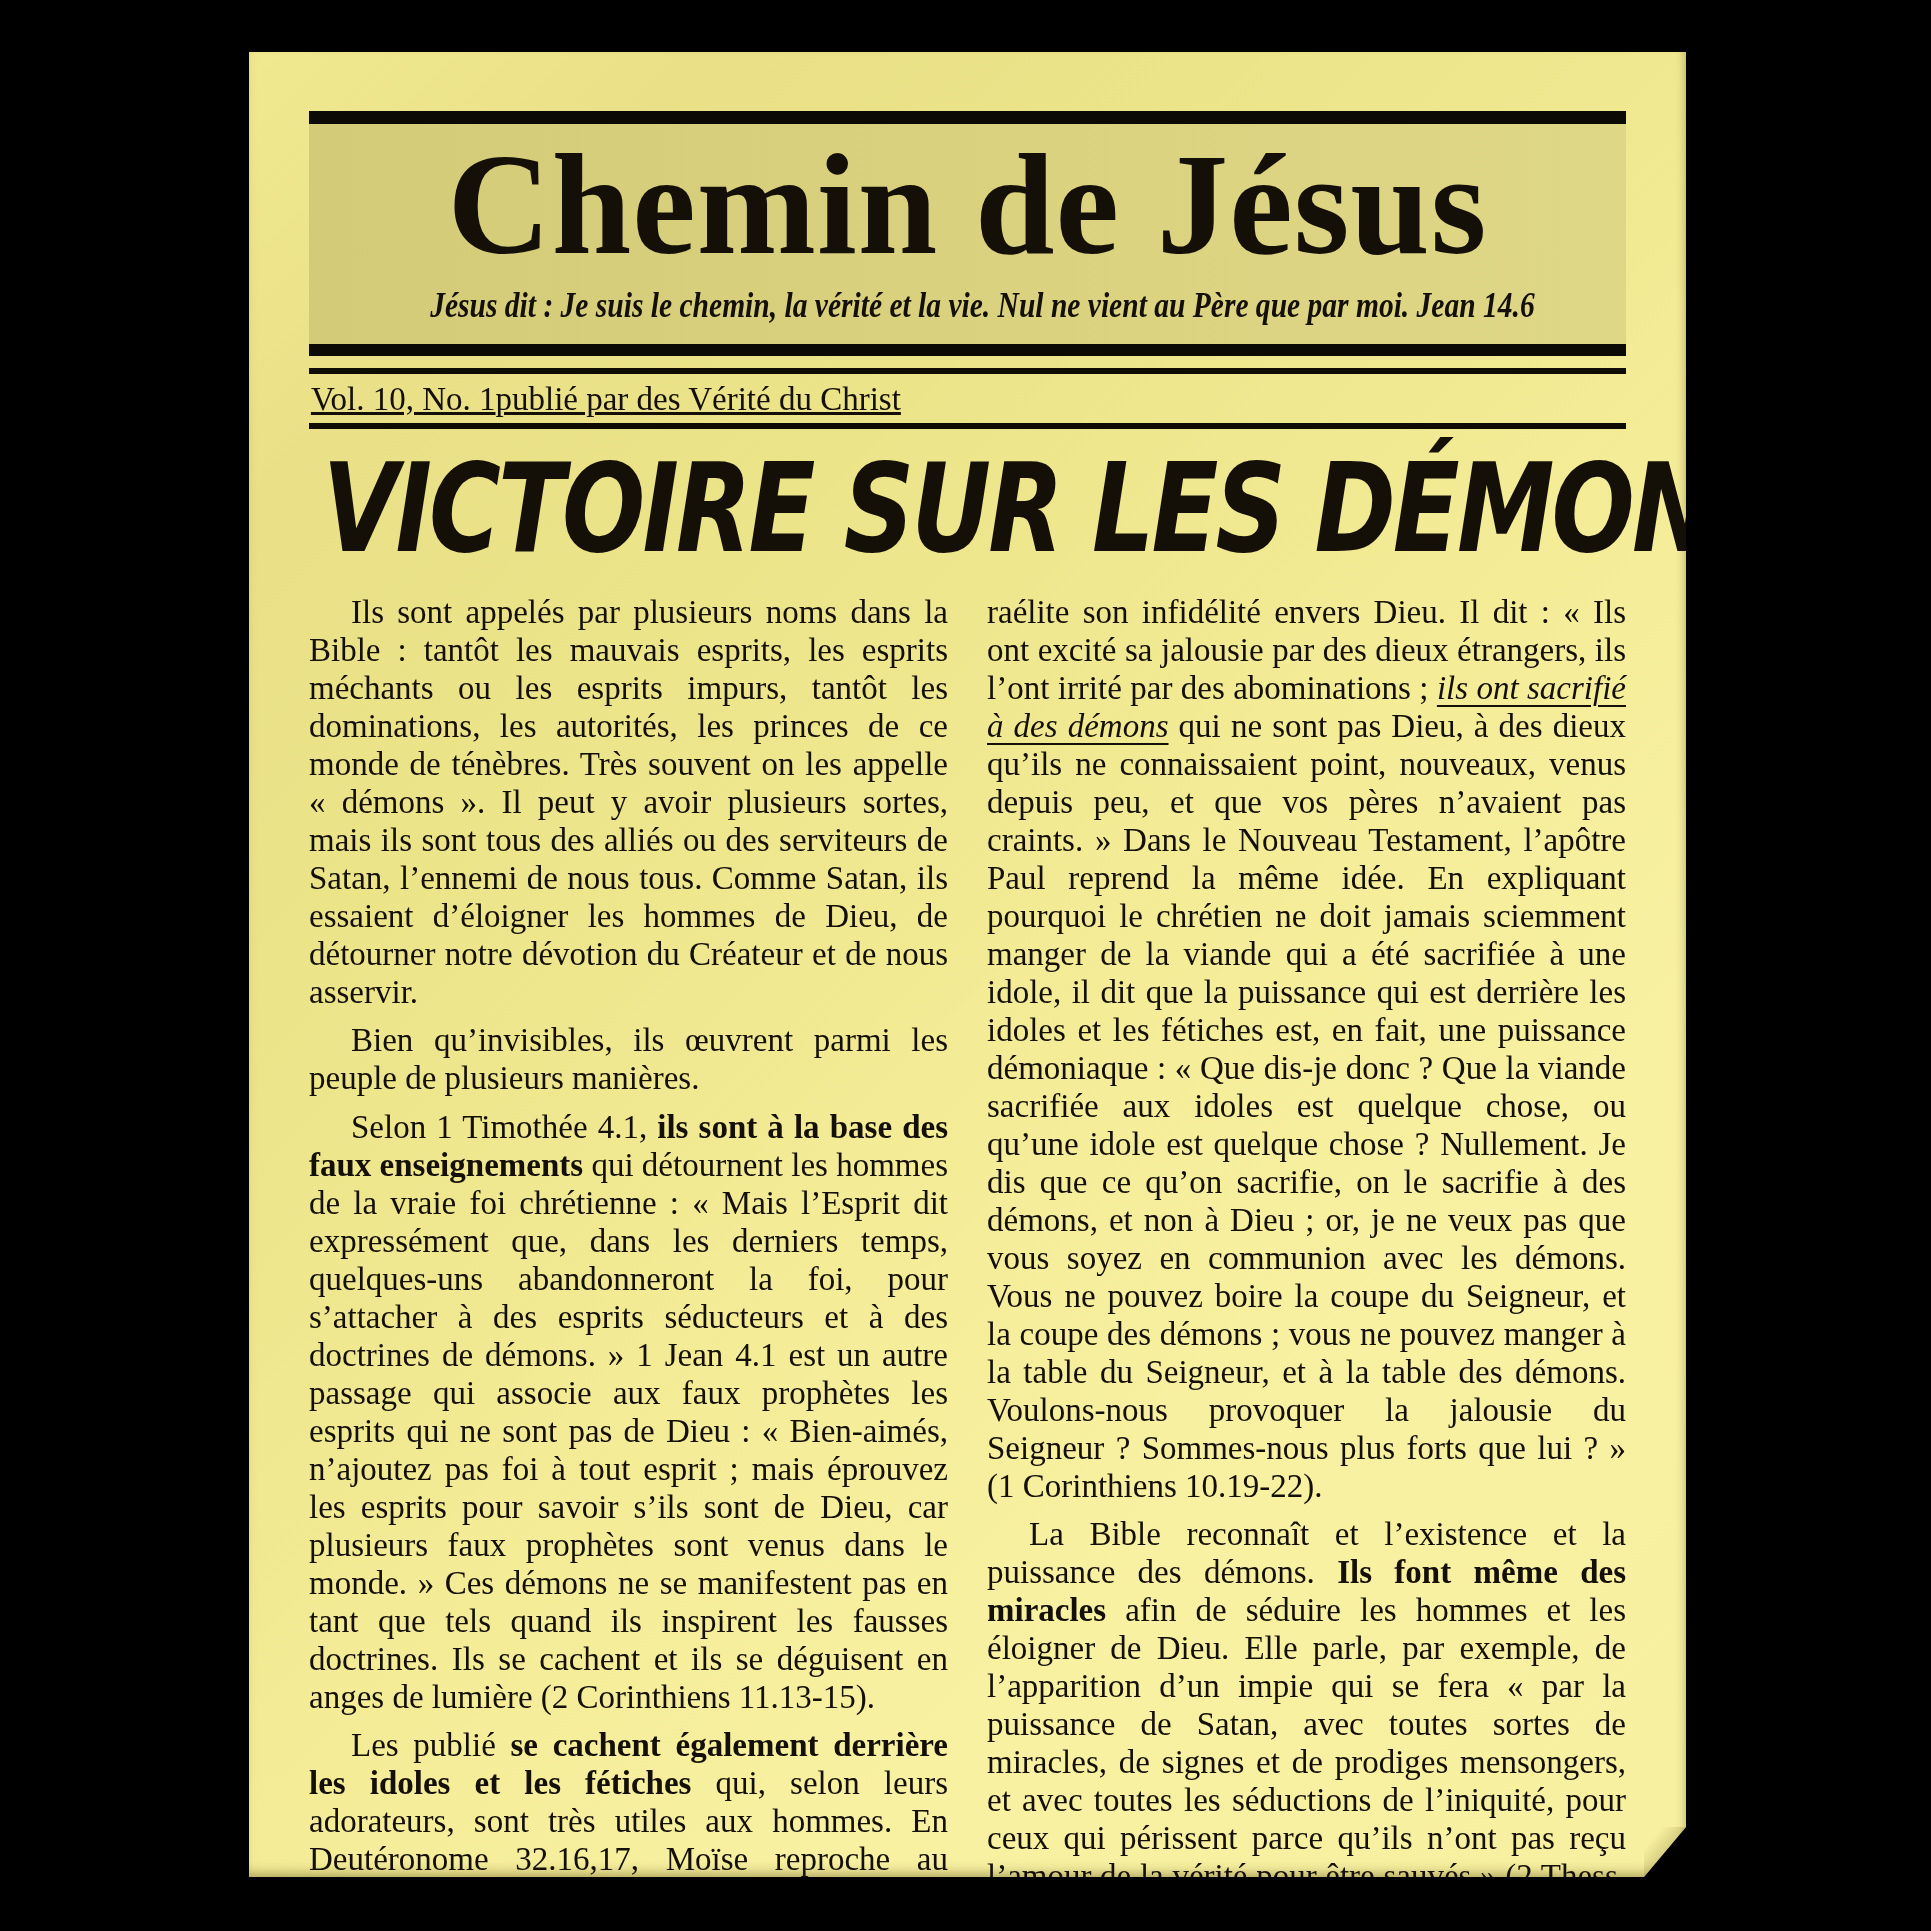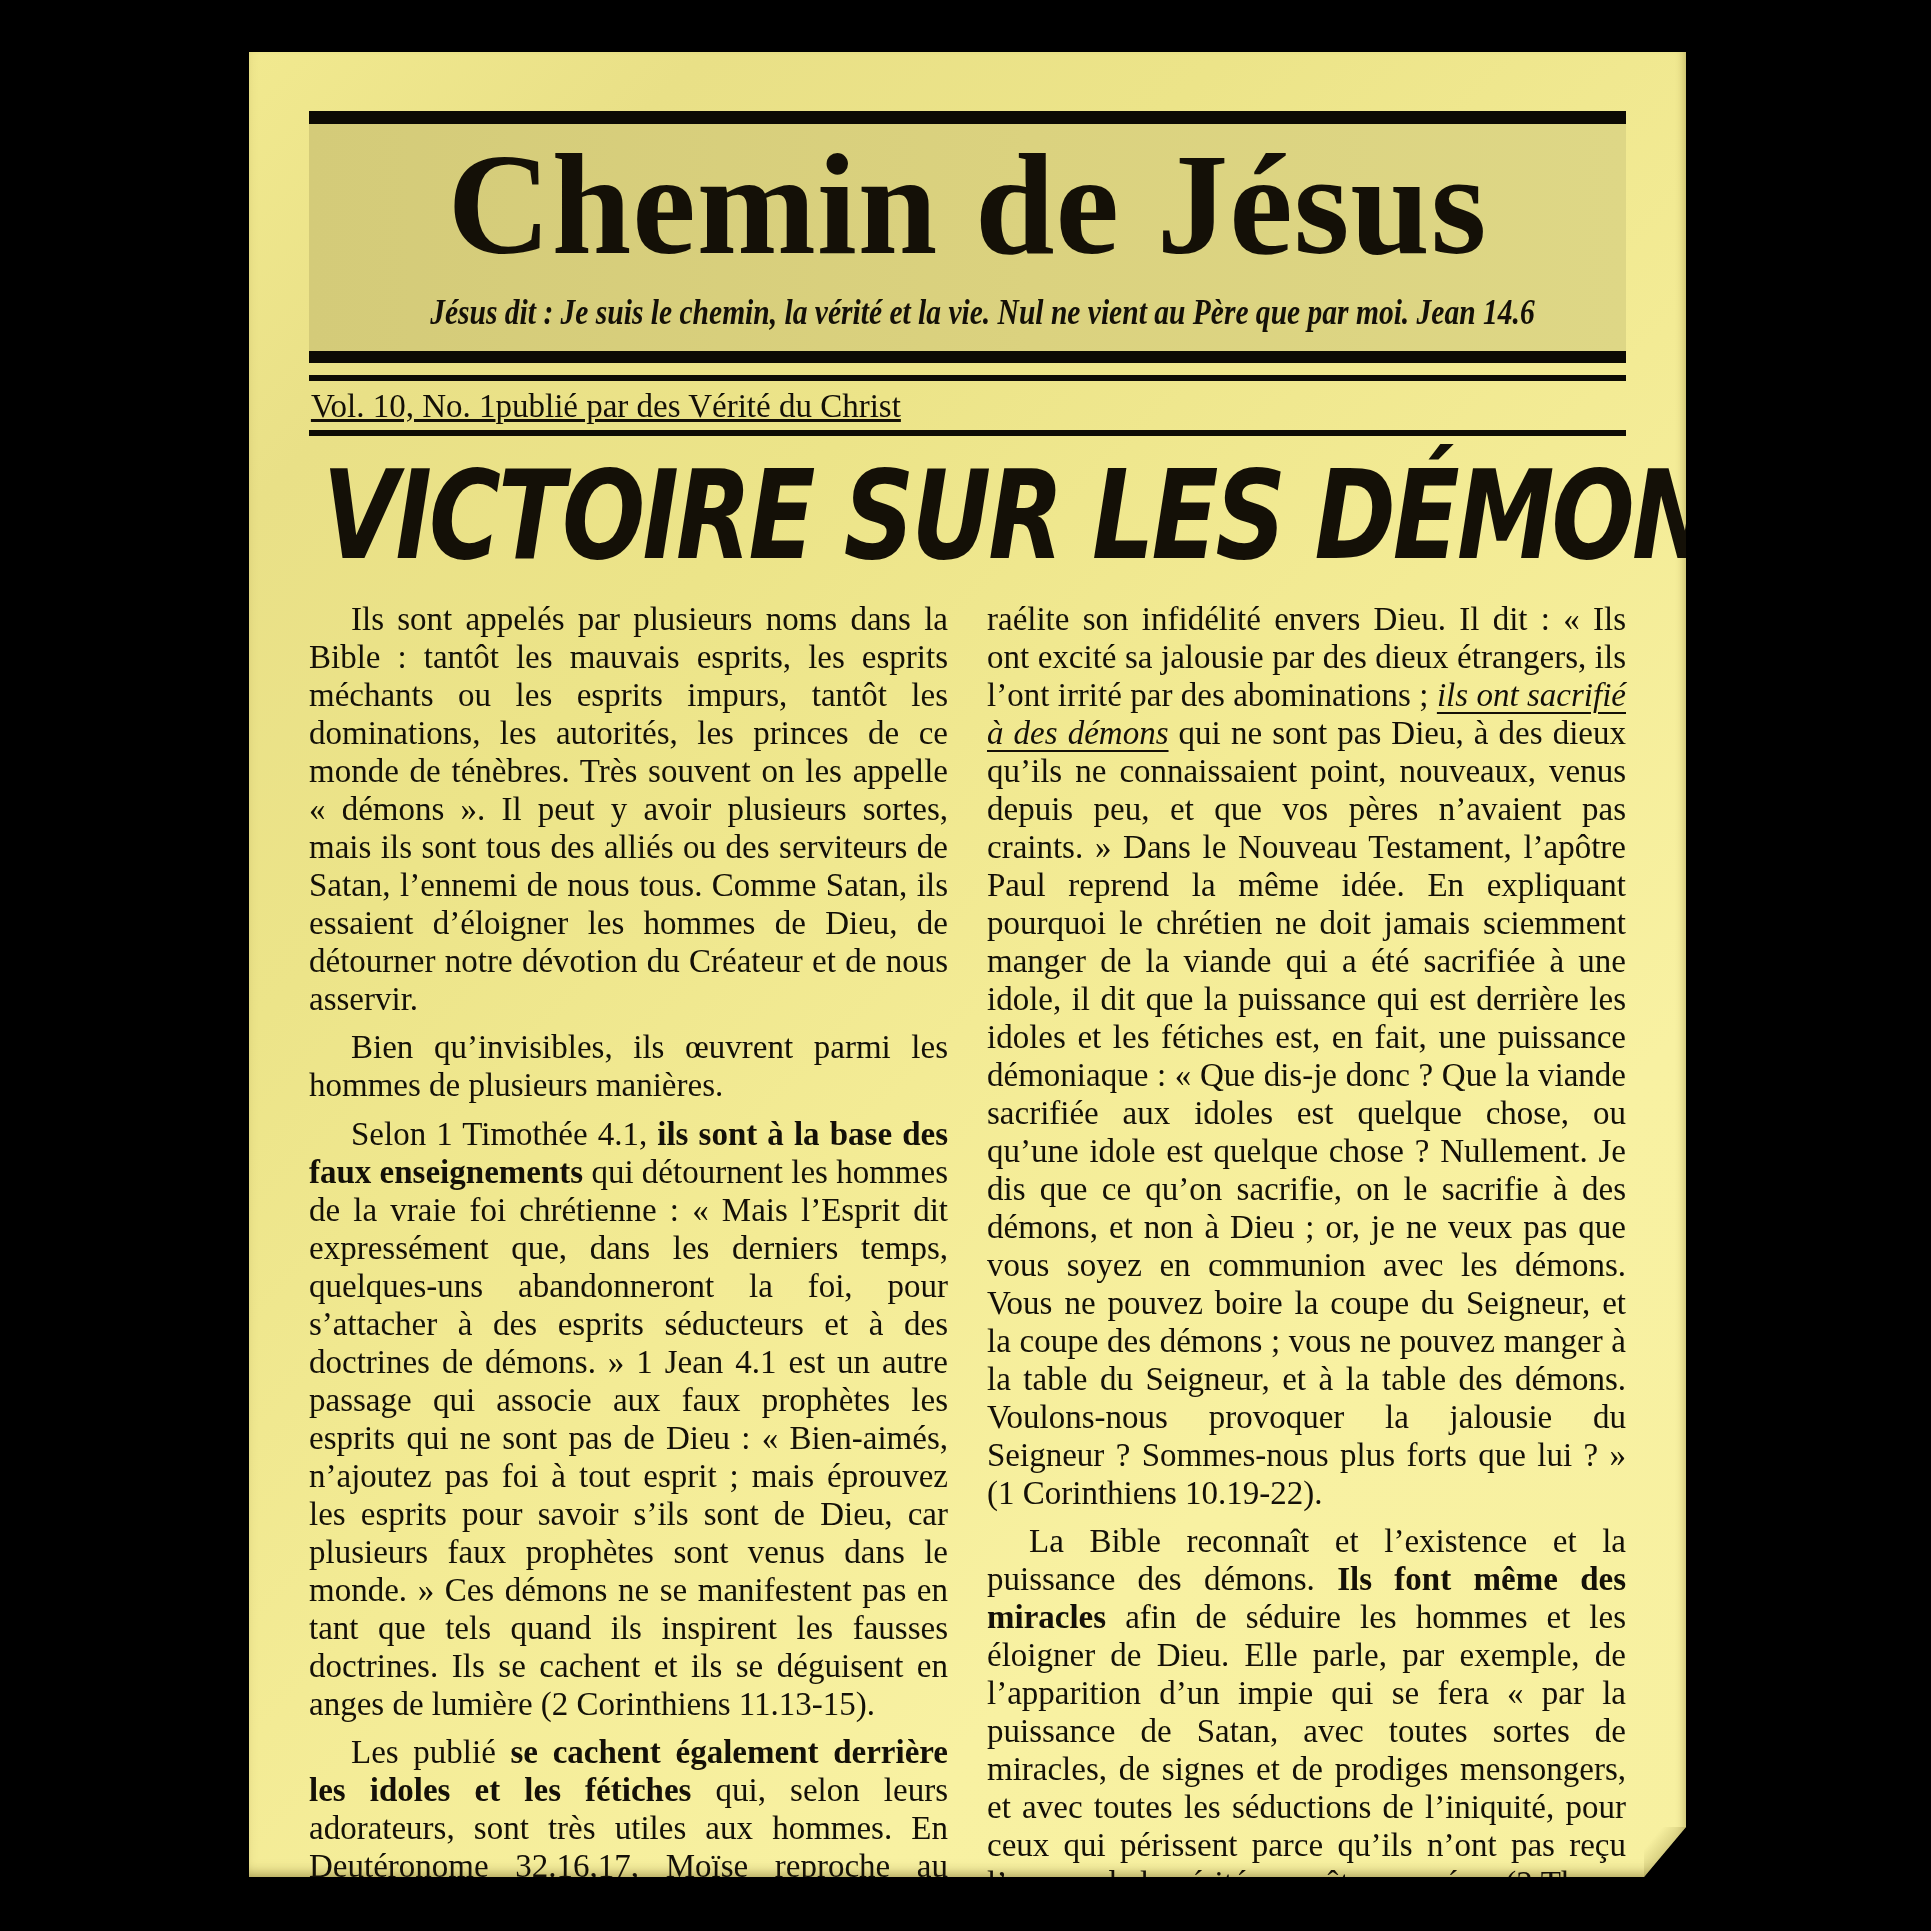--- a/index.html
+++ b/index.html
@@ -35,21 +35,21 @@
   }
   .masthead-title{
     font-size:143px;
     line-height:145px;
     font-weight:bold;
     letter-spacing:1px;
     margin:0;
     white-space:nowrap;
   }
   .masthead-subtitle{
-    margin-top:11px;
+    margin-top:4px;
     font-size:36px;
     line-height:46px;
     font-weight:bold;
     font-style:italic;
     white-space:nowrap;
   }
   .masthead-subtitle > span{display:inline-block;transform:scaleX(0.82);transform-origin:center;}
   .rule{height:5.8px;background:#0e0c05;}
   .rule.r1{margin-top:11.6px;}
   .rule.r2{margin-top:1px;}
@@ -112,21 +112,21 @@
       <span>publié par des Vérité du Christ</span>
     </div>
 
     <div class="rule r2"></div>
 
     <div class="headline">VICTOIRE SUR LES DÉMONS</div>
 
     <div class="columns">
       <div class="col">
           <p><span>Ils sont appelés par plusieurs noms dans la Bible&nbsp;: tantôt les mauvais esprits, les esprits méchants ou les esprits impurs, tantôt les dominations, les autorités, les princes de ce monde de ténèbres. Très souvent on les appelle «&nbsp;démons&nbsp;». Il peut y avoir plusieurs sortes, mais ils sont tous des alliés ou des serviteurs de Satan, l’ennemi de nous tous. Comme Satan, ils essaient d’éloigner les hommes de Dieu, de détourner notre dévotion du Créateur et de nous asservir.</span></p>
-          <p><span>Bien qu’invisibles, ils œuvrent parmi les hommes de plusieurs manières.</span></p>
+          <p><span>Bien qu’invisibles, ils œuvrent parmi les peuple de plusieurs manières.</span></p>
           <p><span>Selon 1 Timothée 4.1, </span><span class="b">ils sont à la base des faux enseignements</span><span> qui détournent les hommes de la vraie foi chrétienne&nbsp;: «&nbsp;</span><span class="i">Mais l’Esprit dit expressément que, dans les derniers temps, quelques-uns abandonneront la foi, pour s’attacher à des esprits séducteurs et à des doctrines de démons.</span><span>&nbsp;» 1 Jean 4.1 est un autre passage qui associe aux faux prophètes les esprits qui ne sont pas de Dieu&nbsp;: «&nbsp;</span><span class="i">Bien-aimés, n’ajoutez pas foi à tout esprit&nbsp;; mais éprouvez les esprits pour savoir s’ils sont de Dieu, car plusieurs faux prophètes sont venus dans le monde.</span><span>&nbsp;» Ces démons ne se manifestent pas en tant que tels quand ils inspirent les fausses doctrines. Ils se cachent et ils se déguisent en anges de lumière (2 Corinthiens 11.13-15).</span></p>
           <p><span>Les publié </span><span class="b">se cachent également derrière les idoles et les fétiches</span><span> qui, selon leurs adorateurs, sont très utiles aux hommes. En Deutéronome 32.16,17, Moïse reproche au peuple is-</span></p>
         </div>
       <div class="col">
           <p class="noindent"><span>raélite son infidélité envers Dieu. Il dit&nbsp;: «&nbsp;</span><span class="i">Ils ont excité sa jalousie par des dieux étrangers, ils l’ont irrité par des abominations&nbsp;; </span><span class="iu">ils ont sacrifié à des démons</span><span class="i"> qui ne sont pas Dieu, à des dieux qu’ils ne connaissaient point, nouveaux, venus depuis peu, et que vos pères n’avaient pas craints.</span><span>&nbsp;» Dans le Nouveau Testament, l’apôtre Paul reprend la même idée. En expliquant pourquoi le chrétien ne doit jamais sciemment manger de la viande qui a été sacrifiée à une idole, il dit que la puissance qui est derrière les idoles et les fétiches est, en fait, une puissance démoniaque&nbsp;: «&nbsp;</span><span class="i">Que dis-je donc&nbsp;? Que la viande sacrifiée aux idoles est quelque chose, ou qu’une idole est quelque chose&nbsp;? Nullement. Je dis que ce qu’on sacrifie, on le sacrifie à des démons, et non à Dieu&nbsp;; or, je ne veux pas que vous soyez en communion avec les démons. Vous ne pouvez boire la coupe du Seigneur, et la coupe des démons&nbsp;; vous ne pouvez manger à la table du Seigneur, et à la table des démons. Voulons-nous provoquer la jalousie du Seigneur&nbsp;? Sommes-nous plus forts que lui&nbsp;?&nbsp;»</span><span> (1 Corinthiens 10.19-22).</span></p>
           <p><span>La Bible reconnaît et l’existence et la puissance des démons. </span><span class="b">Ils font même des miracles</span><span> afin de séduire les hommes et les éloigner de Dieu. Elle parle, par exemple, de l’apparition d’un impie qui se fera «&nbsp;</span><span class="i">par la puissance de Satan, avec toutes sortes de miracles, de signes et de prodiges mensongers, et avec toutes les séductions de l’iniquité, pour ceux qui périssent parce qu’ils n’ont pas reçu l’amour de la vérité pour être sauvés</span><span>&nbsp;» (2 Thess. 2.9,10).</span></p>
         </div>
     </div>
 
   </div>

